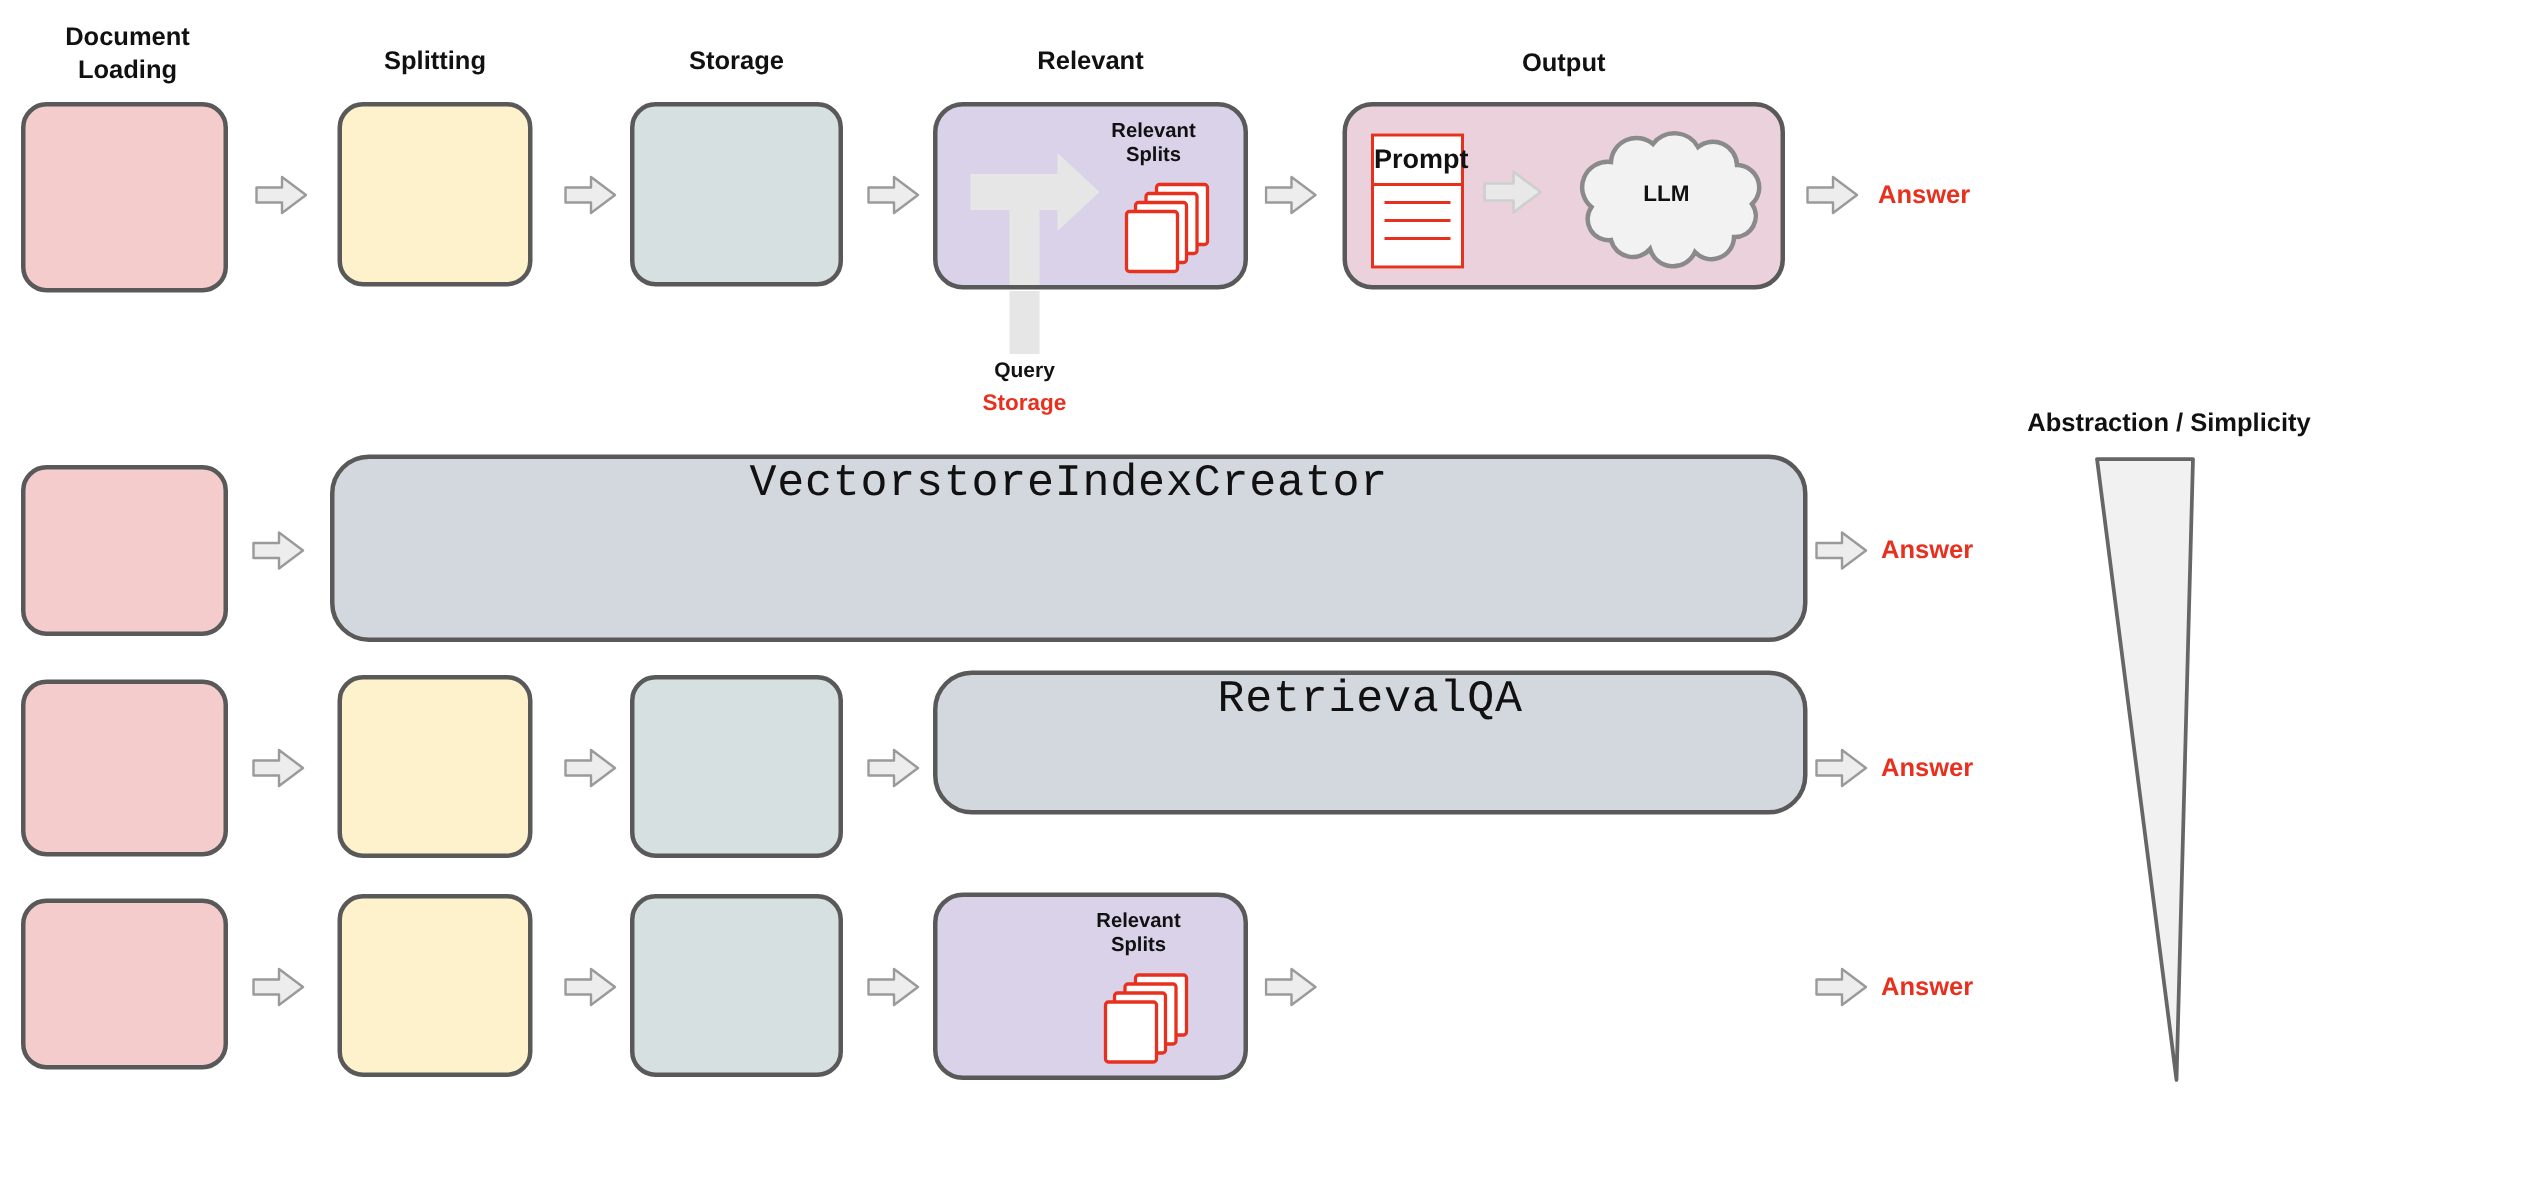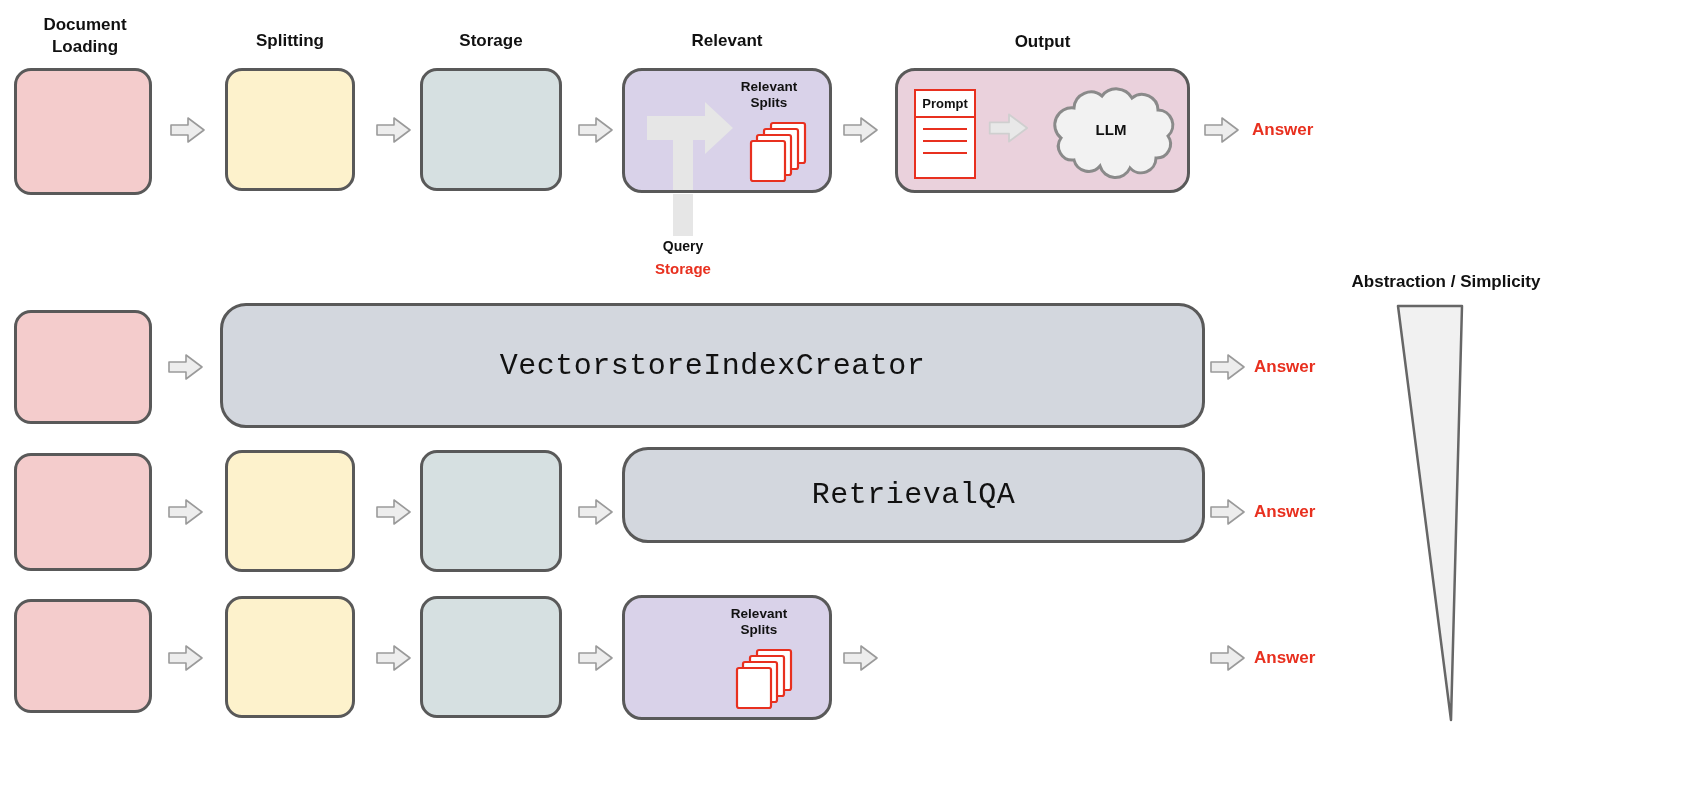--- a/index.html
+++ b/index.html
@@ -1,32 +1,32 @@
 <!DOCTYPE html>
 <html style="--pink: #f4cccc; --yellow: #fdf2cc; --teal: #d6e0e1; --purple: #d9d2e9; --mauve: #ead1dc; --gray-box: #d3d7de; --border: #595959; --red: #e8301f; --arrow-fill: #ededed; --arrow-stroke: #9a9a9a; --light-arrow: #e6e6e6; --cloud-fill: #f2f2f2; --cloud-stroke: #8a8a8a; --triangle-fill: #f1f1f1; --triangle-stroke: #666666;"><head>
 <meta charset="utf-8">
 <style>
   * { box-sizing: border-box; margin: 0; padding: 0; }
   body { background: #fff; font-family: "Liberation Sans", sans-serif; }
   #canvas { position: relative; width: 1690px; height: 797px; background: #fff; overflow: hidden; }
   .box { position: absolute; border: 3px solid var(--border); border-radius: 17px; }
-  .box.big { border-radius: 26px; display: flex; align-items: center; justify-content: center; background: var(--gray-box); }
+  .box.big { border-radius: 26px; display: flex; justify-content: center; background: var(--gray-box); }
   .pink   { background: var(--pink); }
   .yellow { background: var(--yellow); }
   .teal   { background: var(--teal); }
   .purple { background: var(--purple); border-radius: 20px; }
   .mauve  { background: var(--mauve); border-radius: 20px; }
   .stage-label { position: absolute; font-weight: bold; font-size: 17px; color: #111; text-align: center; line-height: 1.3; }
   .answer { position: absolute; font-weight: bold; font-size: 17px; color: var(--red); }
   .code-text { font-family: "Liberation Mono", "DejaVu Sans Mono", monospace; font-size: 30px; color: #111; letter-spacing: 0.5px; }
   .arrow-svg { position: absolute; }
   .splits-label { position: absolute; font-size: 13.5px; font-weight: bold; text-align: center; line-height: 1.15; color: #111; }
   .doc-stack-svg { position: absolute; }
   .prompt-doc { position: absolute; background: #fff; border: 2px solid var(--red); }
-  .prompt-title { font-size: 13px; font-weight: bold; text-align: center; margin-top: 5px; color: #111; }
+  .prompt-title { font-size: 18px; font-weight: bold; text-align: center; margin-top: 5px; color: #111; }
   .red-line { height: 2px; background: var(--red); margin: 10px 7px 0 7px; }
   .red-line.full { margin: 5px 0 0 0; }
   .llm-label { position: absolute; font-weight: bold; font-size: 15px; text-align: center; color: #111; }
   .query-label { position: absolute; font-weight: bold; font-size: 14px; text-align: center; color: #111; }
   .question-label { position: absolute; font-weight: bold; font-size: 15px; text-align: center; color: var(--red); }
   .query-stem { position: absolute; background: var(--light-arrow); }
   .abstraction-label { position: absolute; font-weight: bold; font-size: 17px; color: #111; text-align: center; }
 </style>
 </head>
 <body>

